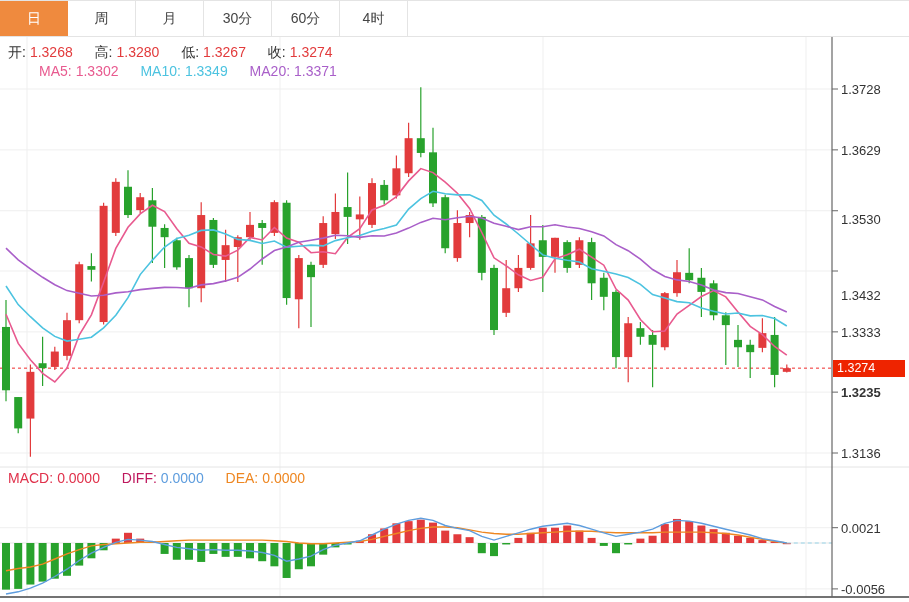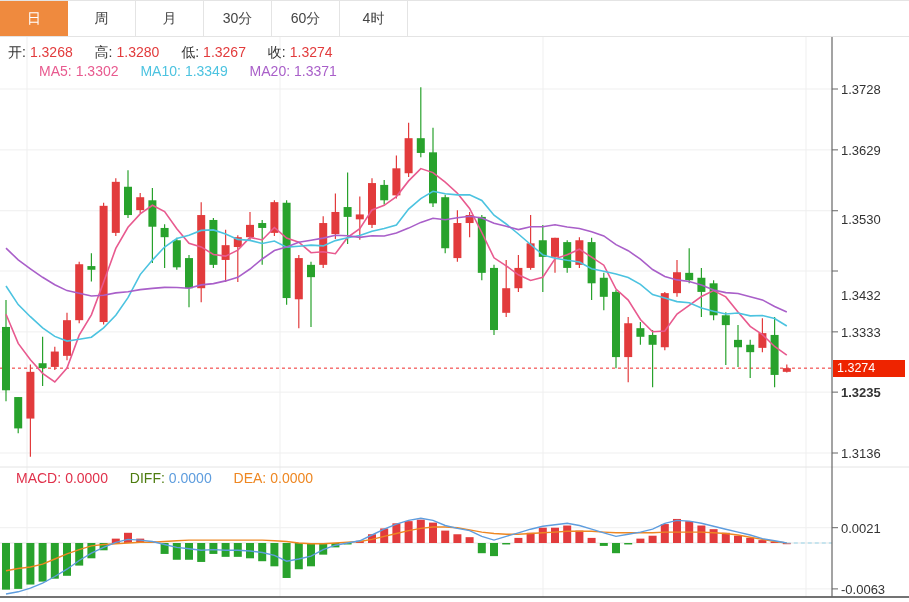--- a/index.html
+++ b/index.html
@@ -272,30 +272,30 @@
     <span>收:</span><span class="v" style="color: rgb(226, 59, 60);">1.3274</span>
   </div>
 
   <div class="readout readout-ma">
     <span style="color: rgb(232, 90, 143);">MA5:</span><span style="color: rgb(232, 90, 143);">1.3302</span><span class="gap"></span>
     <span style="color: rgb(76, 195, 224);">MA10:</span><span style="color: rgb(76, 195, 224);">1.3349</span><span class="gap"></span>
     <span style="color: rgb(169, 95, 201);">MA20:</span><span style="color: rgb(169, 95, 201);">1.3371</span>
   </div>
 
   <div class="readout readout-macd">
-    <span style="color: rgb(224, 49, 75); margin-left: 8px;">MACD:</span><span style="color: rgb(224, 49, 75);">0.0000</span><span class="gap"></span>
-    <span style="color: #4d7c0f;">DIFF:</span><span style="color: rgb(94, 157, 222);">0.0000</span><span class="gap"></span>
+    <span style="color: rgb(224, 49, 75);">MACD:</span><span style="color: rgb(224, 49, 75);">0.0000</span><span class="gap"></span>
+    <span style="color: #be185d;">DIFF:</span><span style="color: rgb(94, 157, 222);">0.0000</span><span class="gap"></span>
     <span style="color: rgb(238, 135, 34);">DEA:</span><span style="color: rgb(238, 135, 34);">0.0000</span>
   </div>
 
   <div id="labels">
       <div class="axlabel" style="top: 82px;">1.3728</div>
       <div class="axlabel" style="top: 142.872px;">1.3629</div>
       <div class="axlabel" style="top: 203.743px; margin-top: 8px;">1.3530</div>
       <div class="axlabel" style="top: 264px; margin-top: 24px;">1.3432</div>
       <div class="axlabel" style="top: 324.872px;">1.3333</div>
       <div class="axlabel" style="top: 385.128px; font-weight: bold;">1.3235</div>
       <div class="axlabel" style="top: 446px;">1.3136</div>
       <div class="axlabel" style="top: 520.7px;">0.0021</div>
-      <div class="axlabel" style="top: 581.9px;">-0.0063</div>
+      <div class="axlabel" style="top: 581.9px;">-0.0056</div>
       <div class="price-badge" style="top: 359.649px; background: rgb(238, 36, 0);">1.3274</div>
     </div>
 </div>
 
 </body></html>

